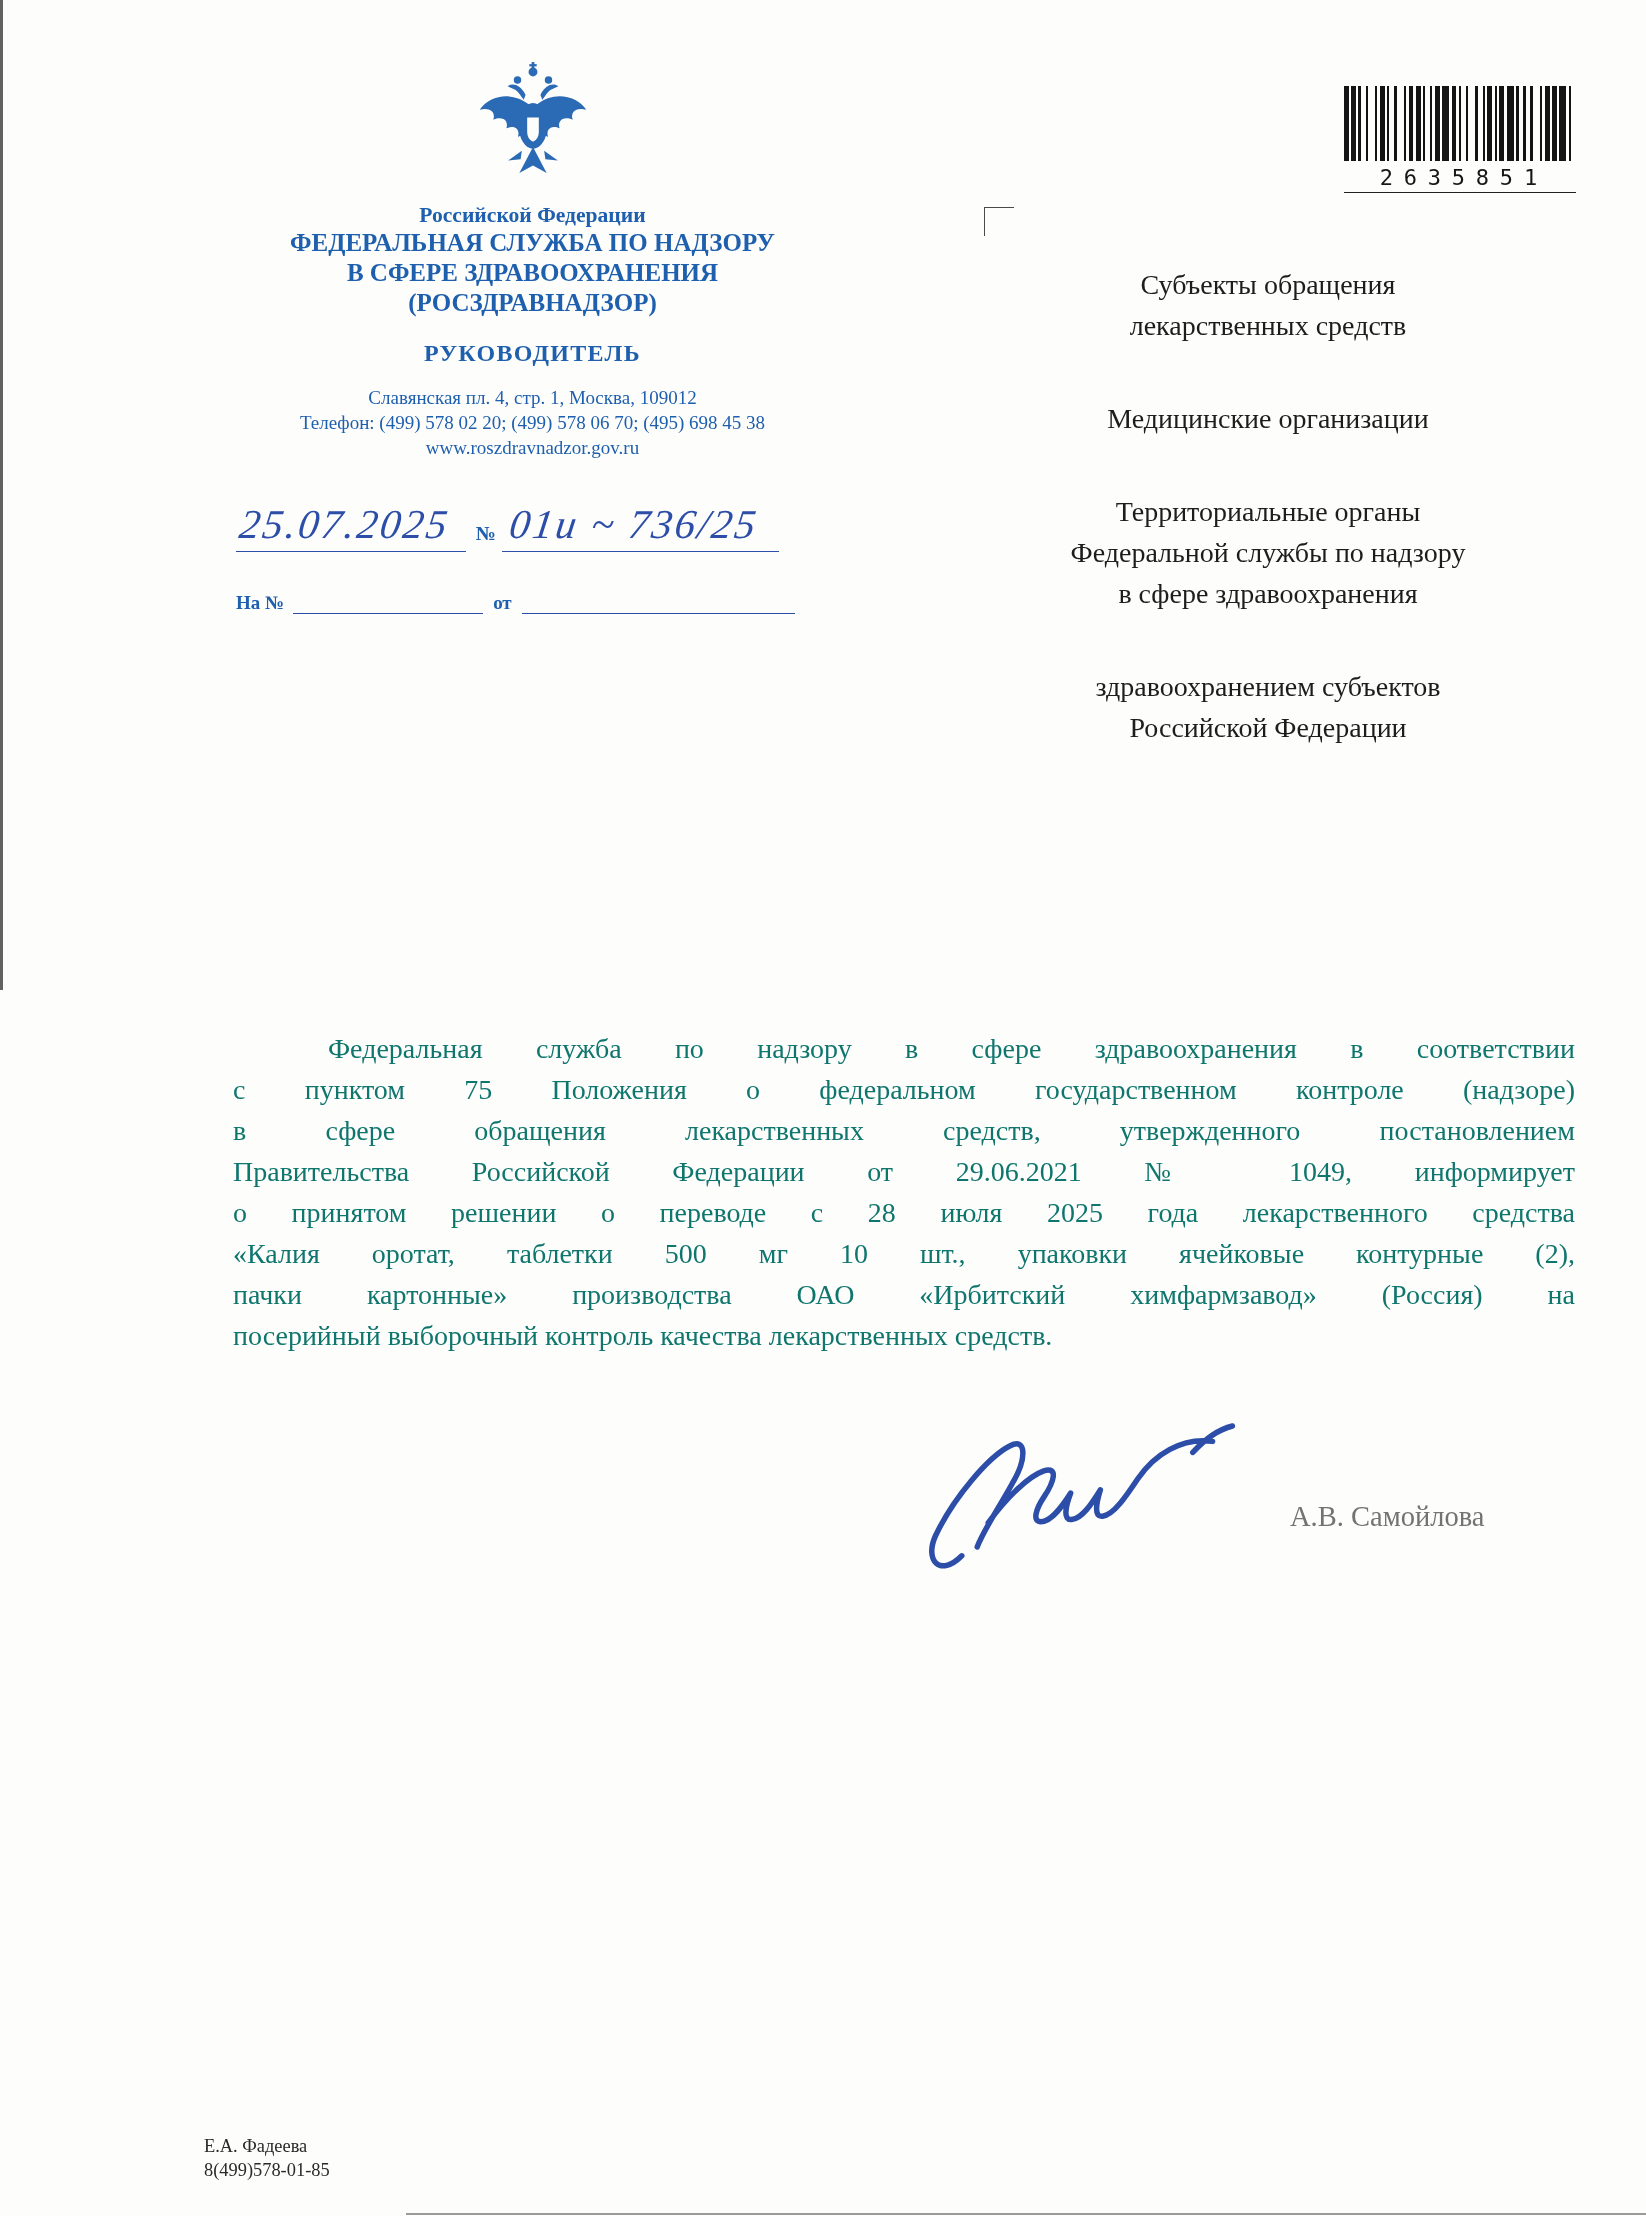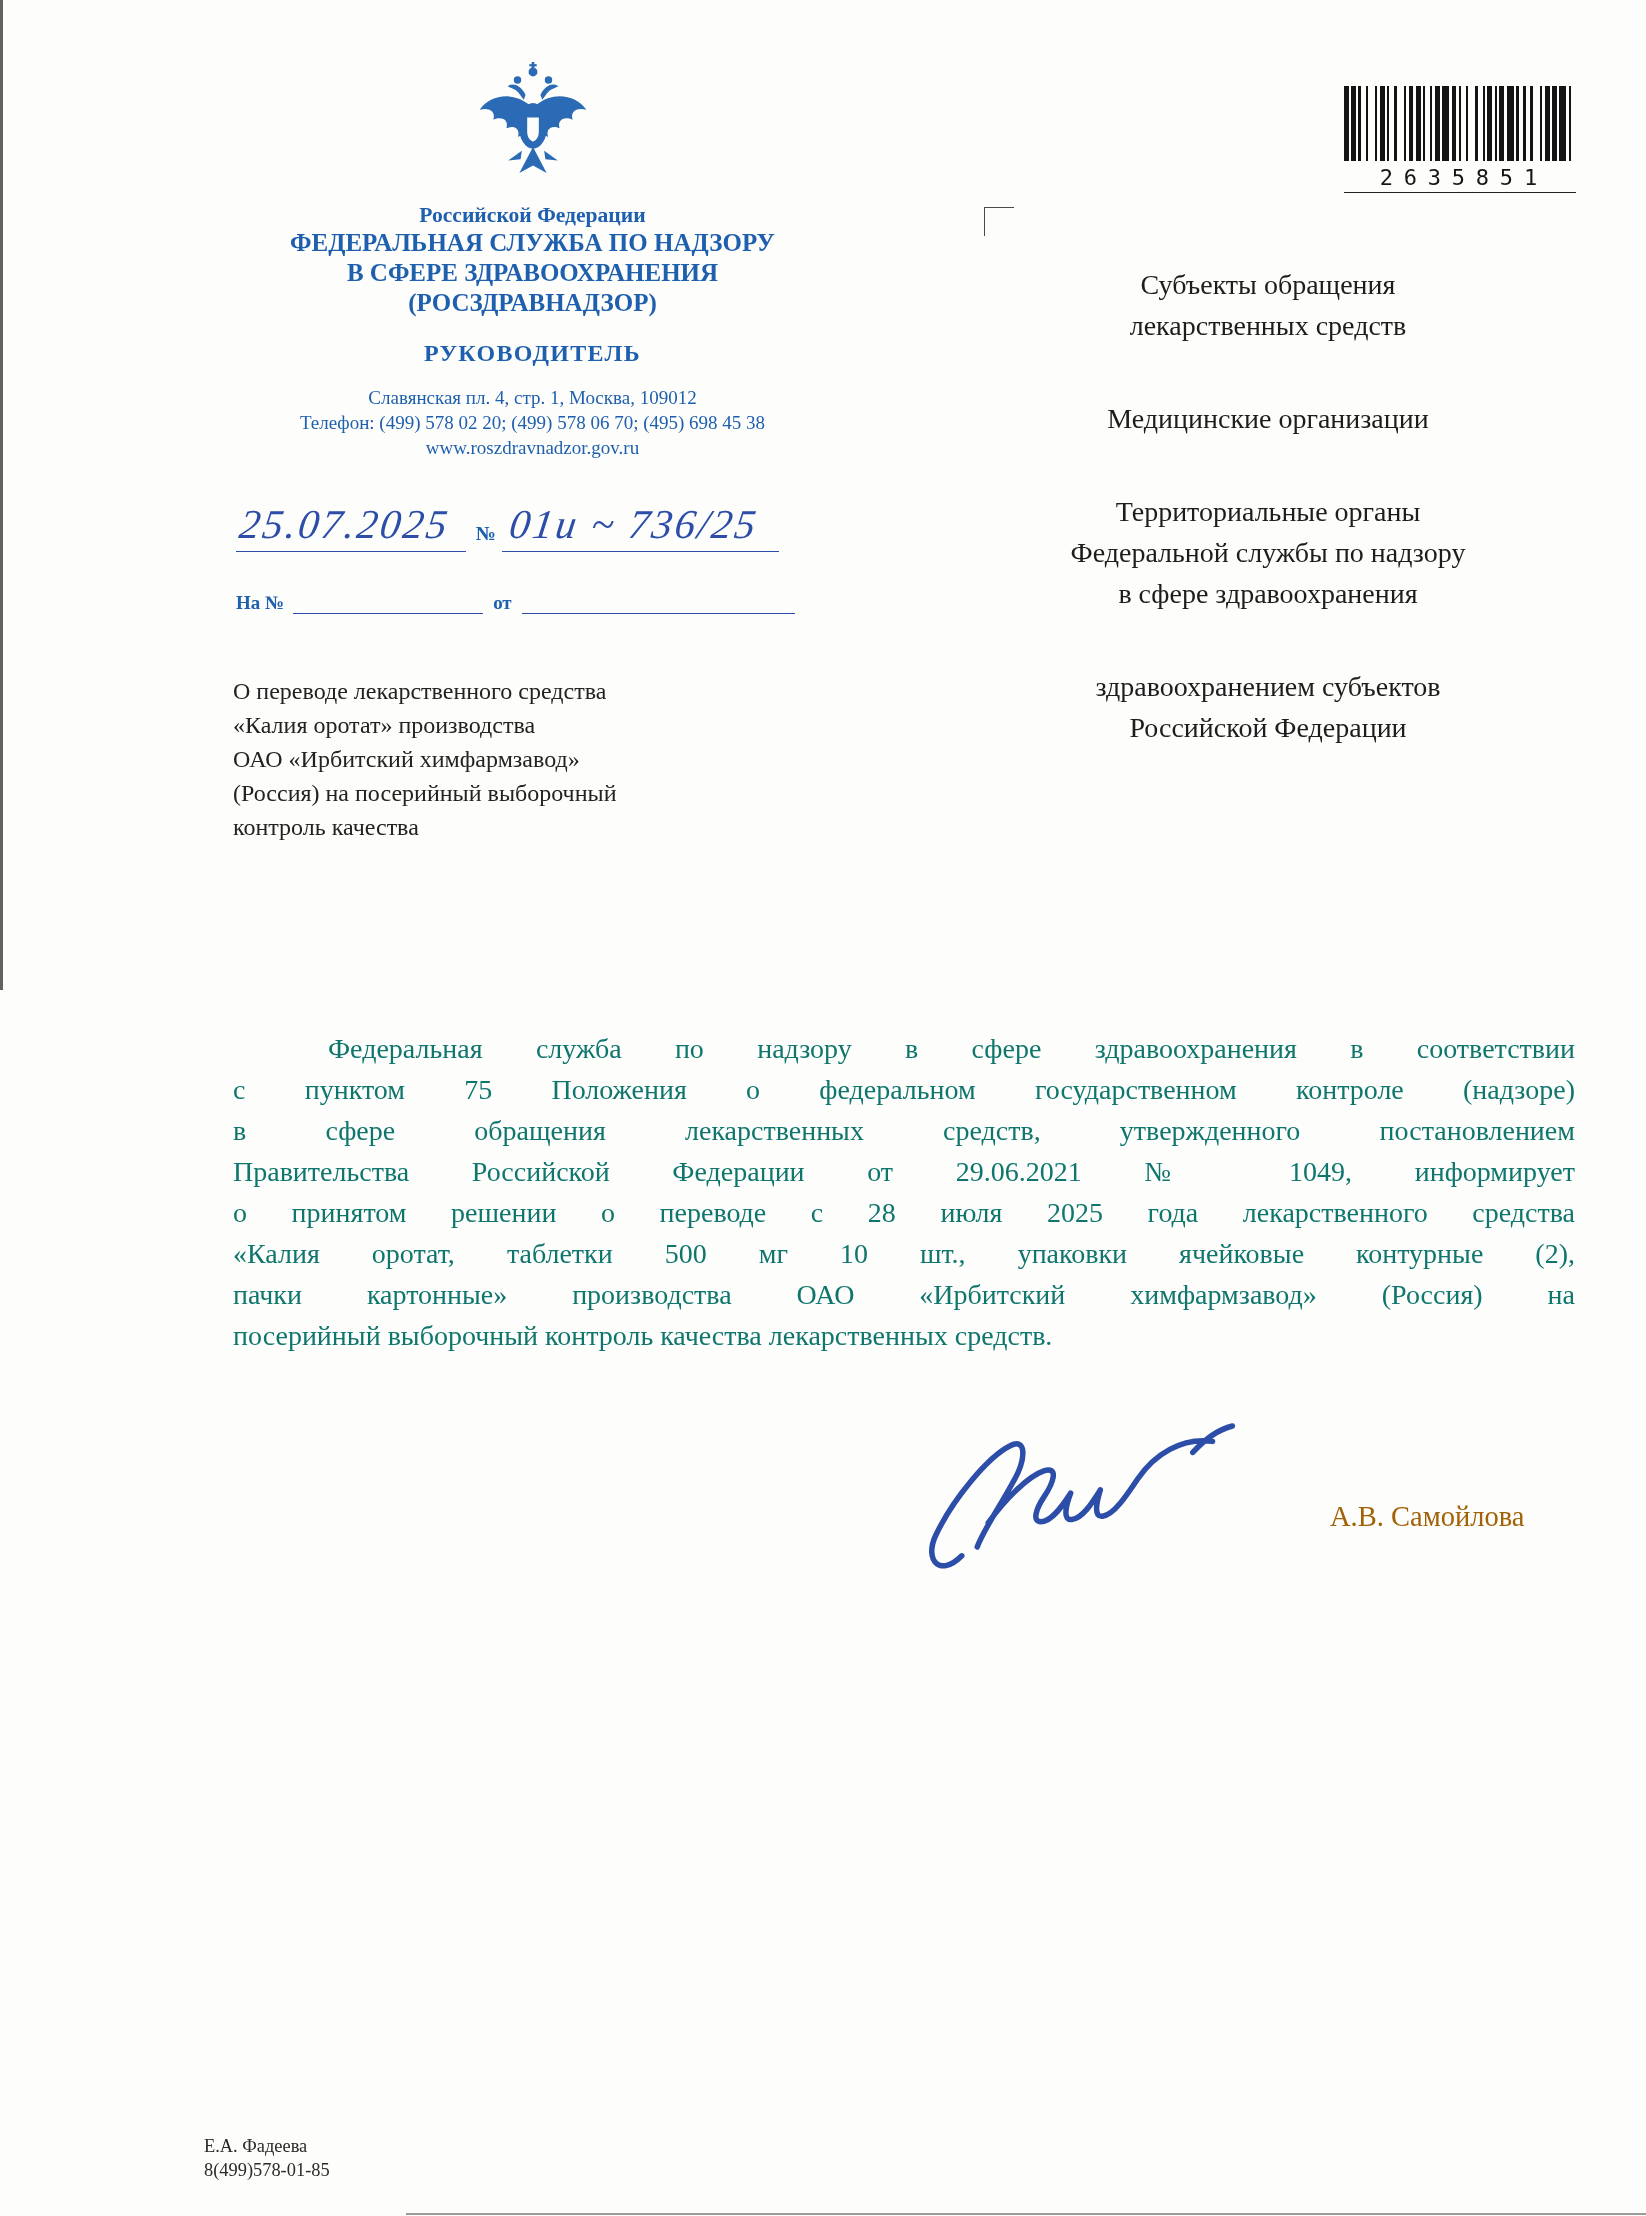--- a/index.html
+++ b/index.html
@@ -55,21 +55,21 @@
   .corner-mark{position:absolute;left:984px;top:207px;width:30px;height:29px;border-left:1.9px solid #4a4a4a;border-top:1.9px solid #4a4a4a;}
   .recipients{position:absolute;left:951px;top:264px;width:634px;text-align:center;font-size:28px;line-height:41px;color:#1d1d1d;}
   .recipient{margin-bottom:52px;}
   
   .body-par{position:absolute;left:233px;top:1028px;width:1342px;font-size:28px;line-height:41px;color:#0f766e;}
   .jline{text-align:justify;text-align-last:justify;white-space:normal;}
   .jline.first{text-indent:95px;}
   .jline.last{text-align-last:left;}
   
   .sig{position:absolute;left:920px;top:1415px;width:330px;height:165px;}
-  .signer{position:absolute;left:1290px;top:1501px;font-size:28.5px;color:#a16207;margin-left:40px;}
+  .signer{position:absolute;left:1290px;top:1501px;font-size:28.5px;color:#737373;}
   
   .executor{position:absolute;left:204px;top:2134px;font-size:18.4px;line-height:24px;color:#2a2a2a;}
 </style>
 </head>
 <body>
 
 <div class="page">
 
   <div class="edge-left"></div>
   <div class="edge-bottom"></div>
@@ -119,27 +119,20 @@
     <span class="u-num"><span class="hw">01и ~ 736/25</span></span>
   </div>
 
   <div class="na-row">
     <span>На №</span>
     <span class="blank blank-1"></span>
     <span>от</span>
     <span class="blank blank-2"></span>
   </div>
 
-  <div class="subject">
-    <div>О переводе лекарственного средства</div>
-    <div>«Калия оротат» производства</div>
-    <div>ОАО «Ирбитский химфармзавод»</div>
-    <div>(Россия) на посерийный выборочный</div>
-    <div>контроль качества</div>
-  </div>
 
   <div class="barcode">
     <div class="bars">
         <span class="bar" style="flex-grow: 2;"></span>
         <span style="flex-grow: 1;"></span>
         <span class="bar" style="flex-grow: 2;"></span>
         <span style="flex-grow: 1;"></span>
         <span class="bar" style="flex-grow: 1;"></span>
         <span style="flex-grow: 2;"></span>
         <span class="bar" style="flex-grow: 1;"></span>

